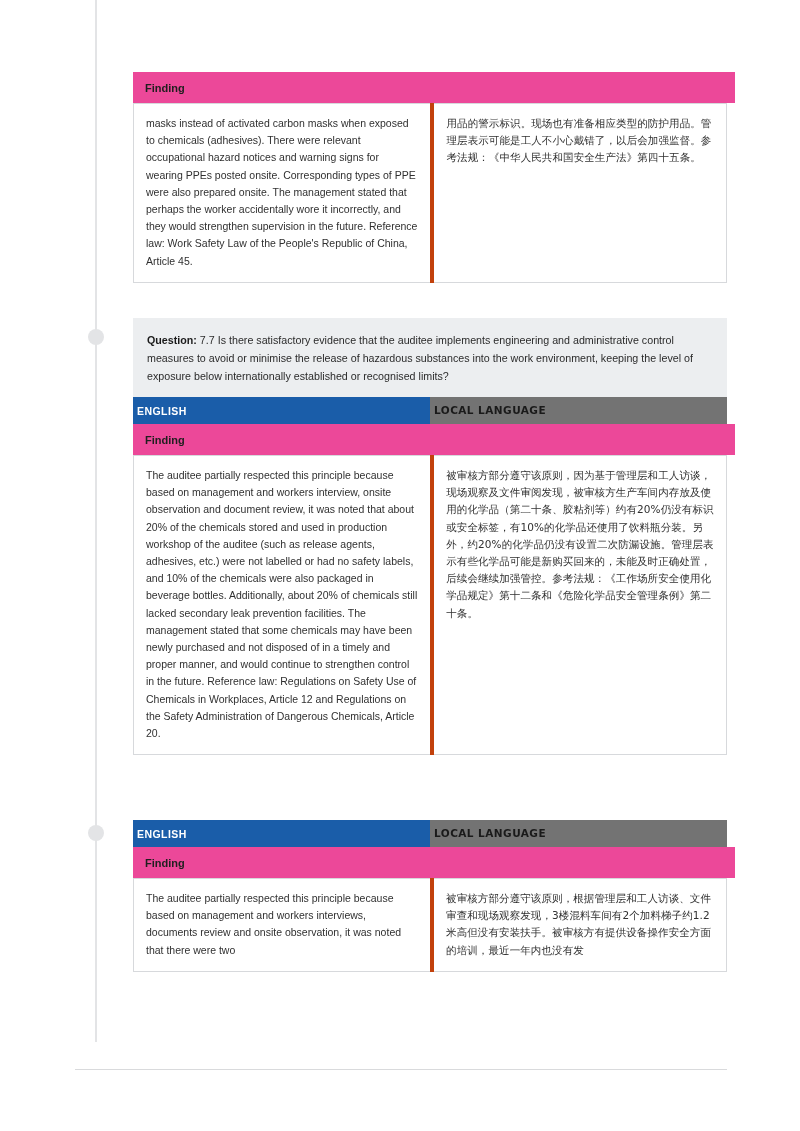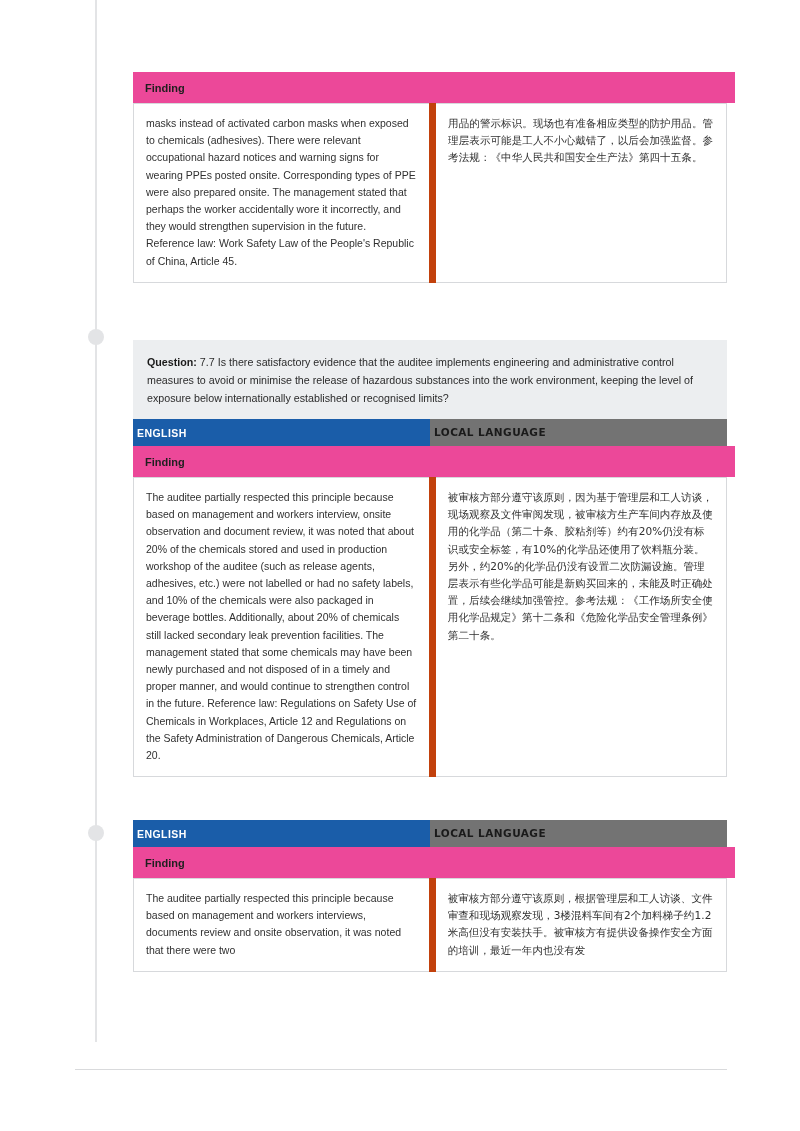--- a/index.html
+++ b/index.html
@@ -51,21 +51,21 @@
     box-sizing: border-box;
   }
   .body-row td {
     border-top: 1px solid #d7d9dc;
     vertical-align: top;
     padding: 11px 12px 12px 12px;
     font-size: 10.5px;
     line-height: 17.2px;
     color: #303030;
   }
-  .body-row td.col-en { width: 296px; border-right: 7px solid #c2410c; }
+  .body-row td.col-en { width: 296px; border-right: 4px solid #c2410c; }
   .body-row td.col-cn { width: 296px; margin-left: 31px; }
   .cn {
     font-family: "DejaVu Sans", "Liberation Sans", sans-serif;
     font-size: 10.5px;
     line-height: 17.4px;
     letter-spacing: 0.1px;
   }
 
   
   .qblock {
@@ -167,21 +167,21 @@
     <table class="tbl" style="border-top:none;">
       <tbody>
           <tr class="body-row">
         <td class="col-en">masks instead of activated carbon masks when exposed to chemicals (adhesives). There were relevant occupational hazard notices and warning signs for wearing PPEs posted onsite. Corresponding types of PPE were also prepared onsite. The management stated that perhaps the worker accidentally wore it incorrectly, and they would strengthen supervision in the future. Reference law: Work Safety Law of the People's Republic of China, Article 45.</td>
         <td class="col-cn cn">用品的警示标识。现场也有准备相应类型的防护用品。管理层表示可能是工人不小心戴错了，以后会加强监督。参考法规：《中华人民共和国安全生产法》第四十五条。</td>
       </tr>
     </tbody>
       </table>
   </div>
 
-  <div class="blk" style="top:340px;">
+  <div class="blk" style="top:318px;">
 
     <div class="qblock">
       <span class="qlabel">Question:</span>
       <span>7.7 Is there satisfactory evidence that the auditee implements engineering and administrative control measures to avoid or minimise the release of hazardous substances into the work environment, keeping the level of exposure below internationally established or recognised limits?</span>
     </div>
 
     <div class="langbar">
       <div class="lang en">ENGLISH</div>
       <div class="lang cn">LOCAL LANGUAGE</div>
     </div>

